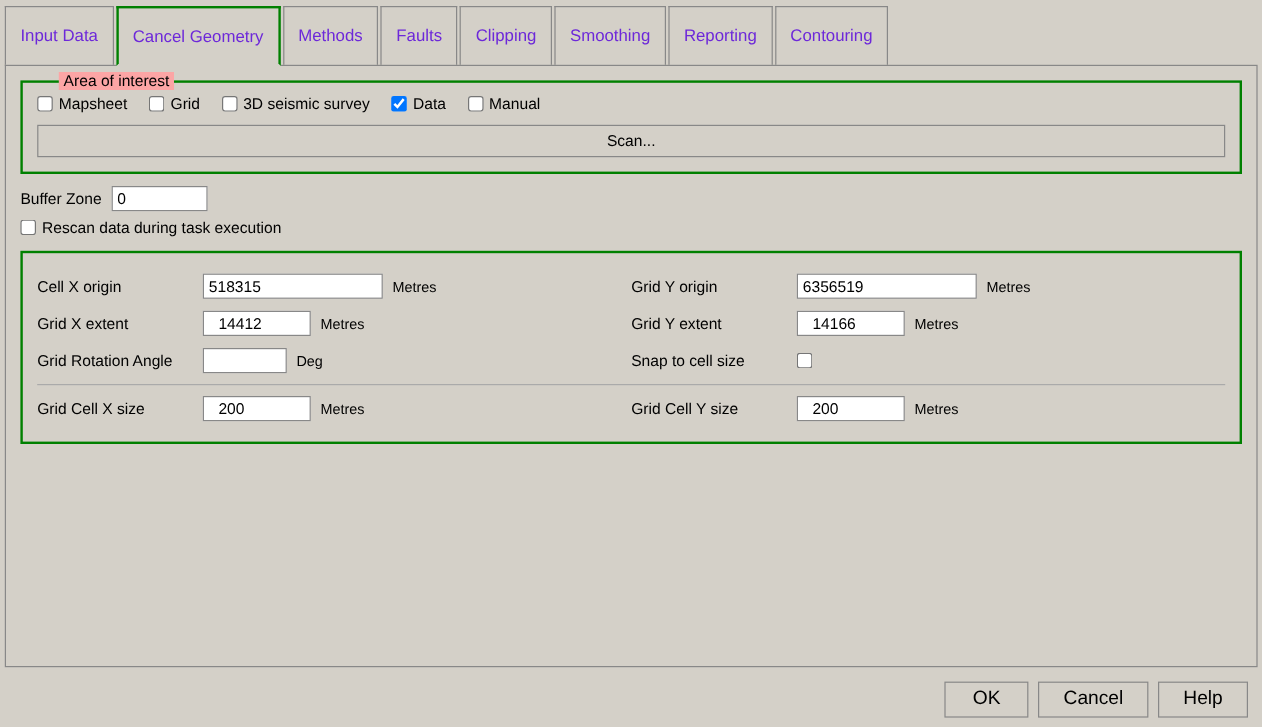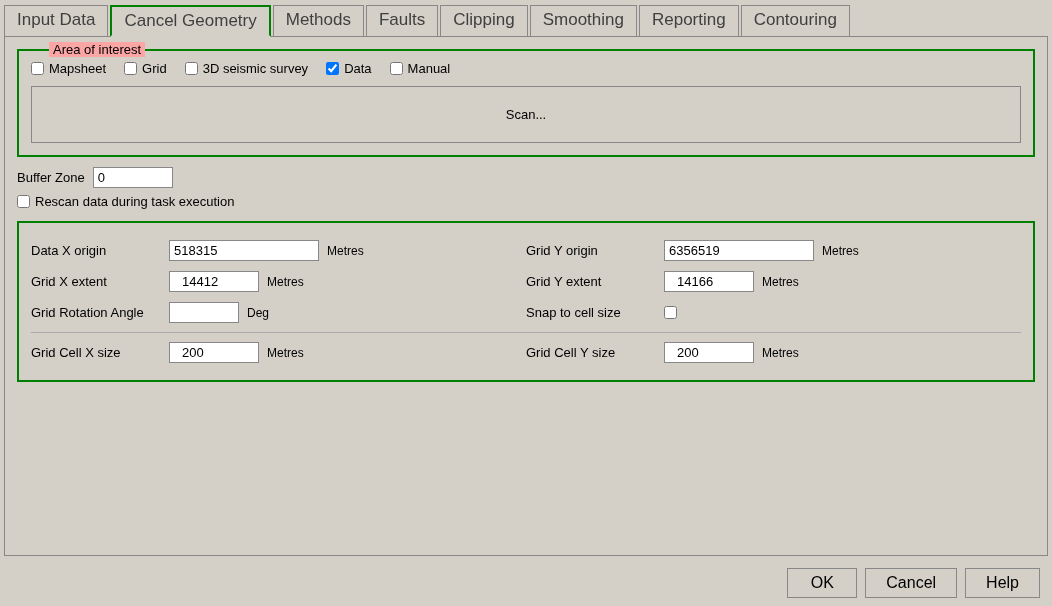--- a/index.html
+++ b/index.html
@@ -20,27 +20,27 @@
     }
     
     .tab-bar {
       display: flex;
       flex-direction: row;
       background: #d4d0c8;
       padding: 4px 4px 0 4px;
       gap: 2px;
     }
     .tab {
-      padding: 4px 12px;
+      padding: 15px 12px;
       background: #d4d0c8;
       border: 1px solid #888;
       border-bottom: none;
       cursor: pointer;
-      font-size: 17px;
-      color: #404040;
+      font-size: 14px;
+      color: #6d28d9;
       position: relative;
       bottom: -1px;
     }
     .tab.active {
       background: #d4d0c8;
       border: 2px solid #008000;
       border-bottom: 2px solid #d4d0c8;
       font-weight: normal;
       z-index: 2;
     }
@@ -82,21 +82,21 @@
       align-items: center;
       gap: 5px;
     }
     .checkbox-item input[type="checkbox"] {
       width: 13px;
       height: 13px;
       cursor: pointer;
     }
     .scan-button {
       width: 100%;
-      padding: 20px;
+      padding: 5px;
       background: #d4d0c8;
       border: 1px solid #888;
       cursor: pointer;
       font-size: 13px;
       text-align: center;
     }
     
     .buffer-row {
       display: flex;
       align-items: center;
@@ -246,21 +246,21 @@
 
     <div class="rescan-row">
       <input type="checkbox" style="">
       <span>Rescan data during task execution</span>
     </div>
 
     <div class="grid-group">
       <div class="grid-params">
 
         <div class="param-row">
-          <span class="param-label">Data X origin</span>
+          <span class="param-label">Cell X origin</span>
           <input class="param-input wide" type="text" value="518315" style="">
           <span class="param-unit">Metres</span>
         </div>
         <div class="param-row">
           <span class="param-label">Grid Y origin</span>
           <input class="param-input wide" type="text" value="6356519" style="">
           <span class="param-unit">Metres</span>
         </div>
 
         <div class="param-row">

